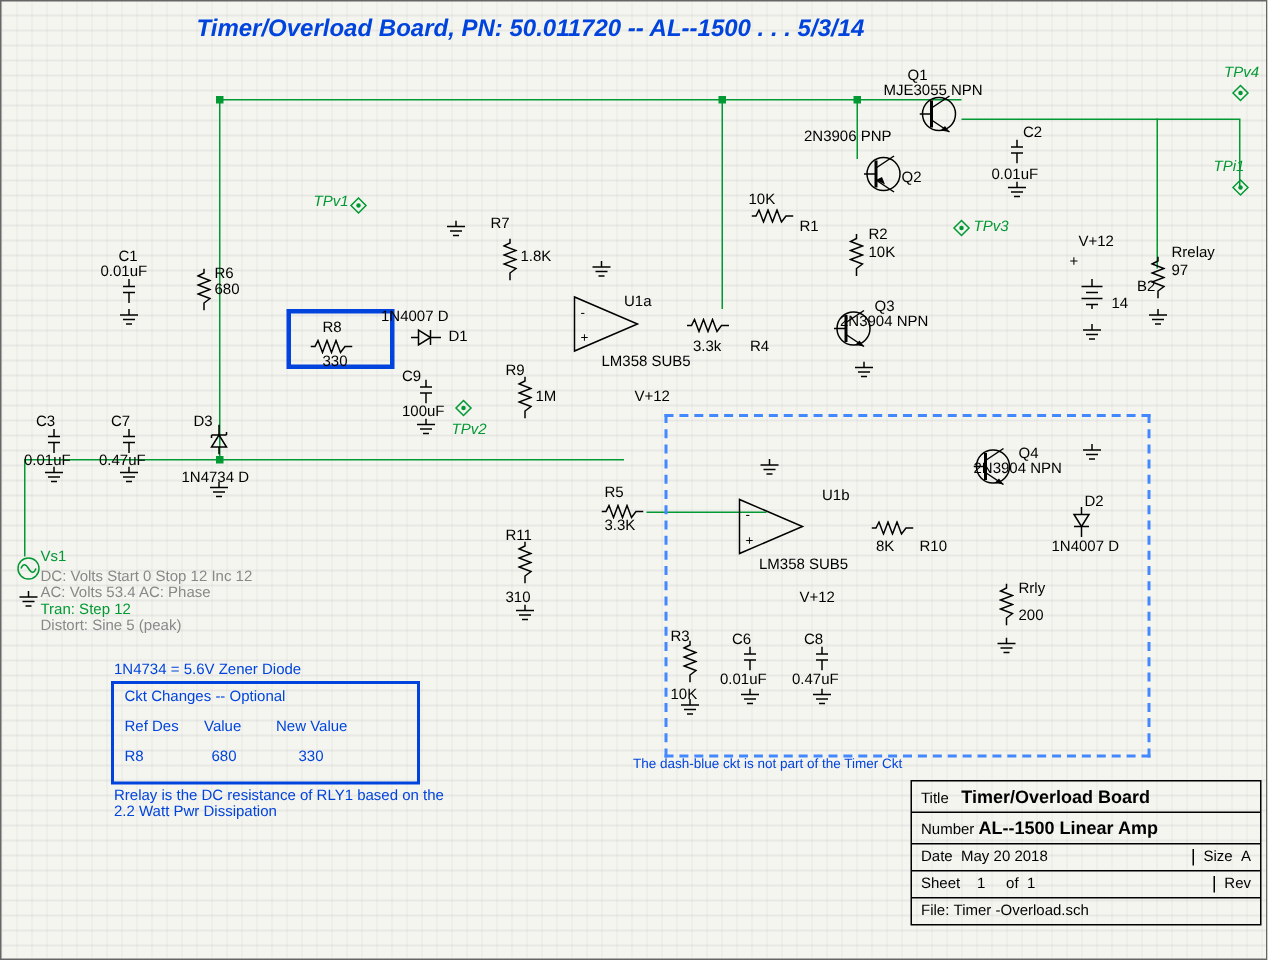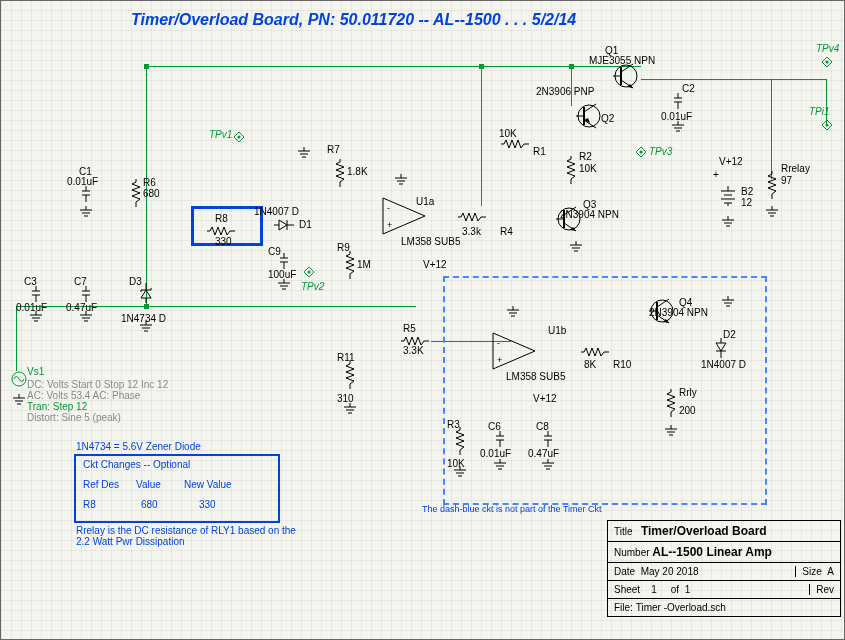--- a/index.html
+++ b/index.html
@@ -36,21 +36,21 @@
 .titleblock{position:absolute;border:1px solid #000}
 .titleblock .row{border-bottom:1px solid #000;padding:3px 6px;font-size:10px}
 .titleblock .row:last-child{border-bottom:none}
 .titleblock .big{font-weight:bold;font-size:12px}
 </style>
 </head>
 <body>
 
 <div class="canvas">
 
-<div class="title">Timer/Overload Board, PN: 50.011720  --  AL--1500 . . . 5/2/14</div>
+<div class="title">Timer/Overload Board, PN: 50.011720  --  AL--1500 . . . 5/3/14</div>
 
 <div class="wire wh" style="left:145px;top:65px;width:495px"></div>
 <div class="wire wh" style="left:15px;top:305px;width:400px"></div>
 <div class="wire wv" style="left:145px;top:65px;height:240px"></div>
 <div class="wire wv" style="left:15px;top:305px;height:65px"></div>
 <div class="wire wv" style="left:480px;top:65px;height:140px"></div>
 <div class="wire wv" style="left:570px;top:65px;height:40px"></div>
 <div class="wire wh" style="left:640px;top:78px;width:185px"></div>
 <div class="wire wv" style="left:825px;top:78px;height:45px"></div>
 <div class="wire wv" style="left:770px;top:78px;height:100px"></div>
@@ -292,22 +292,22 @@
       </svg></div>
 
 <div style="position:absolute;left:718px;top:185px;width:18px;height:20px"><svg viewBox="0 0 18 20">
         <line x1="9" y1="0" x2="9" y2="5" stroke="#000"></line>
         <line x1="2" y1="5" x2="16" y2="5" stroke="#000"></line>
         <line x1="5" y1="9" x2="13" y2="9" stroke="#000"></line>
         <line x1="2" y1="13" x2="16" y2="13" stroke="#000"></line>
         <line x1="5" y1="17" x2="13" y2="17" stroke="#000"></line>
         <line x1="9" y1="17" x2="9" y2="22" stroke="#000"></line>
       </svg></div>
-<div class="lbl" style="left:740px;top:185px">B2</div>
-<div class="lbl" style="left:740px;top:196px">12</div>
+<div class="lbl" style="left:757px;top:185px">B2</div>
+<div class="lbl" style="left:740px;top:196px">14</div>
 <div class="lbl" style="left:712px;top:168px">+</div>
 <div class="lbl" style="left:718px;top:155px">V+12</div>
 <div class="gnd" style="left:720px;top:215px"><svg viewBox="0 0 14 14">
         <line x1="7" y1="0" x2="7" y2="4" stroke="#000"></line>
         <line x1="1" y1="4" x2="13" y2="4" stroke="#000"></line>
         <line x1="3" y1="7" x2="11" y2="7" stroke="#000"></line>
         <line x1="5" y1="10" x2="9" y2="10" stroke="#000"></line>
       </svg></div>
 
 <div class="resv" style="left:766px;top:170px"><svg viewBox="0 0 10 28">

